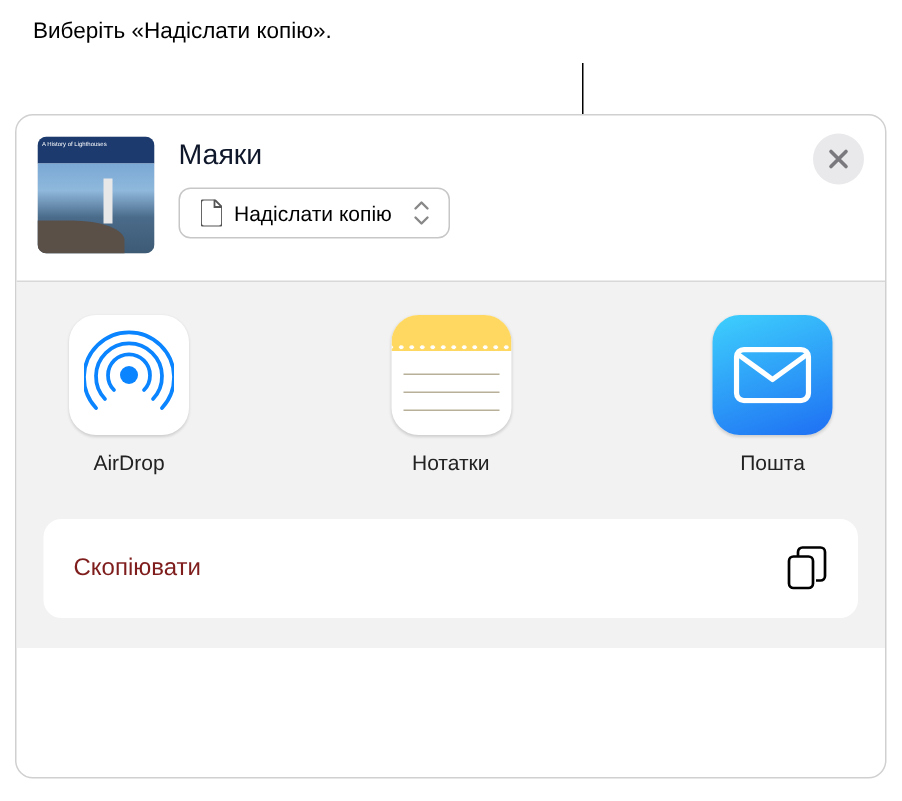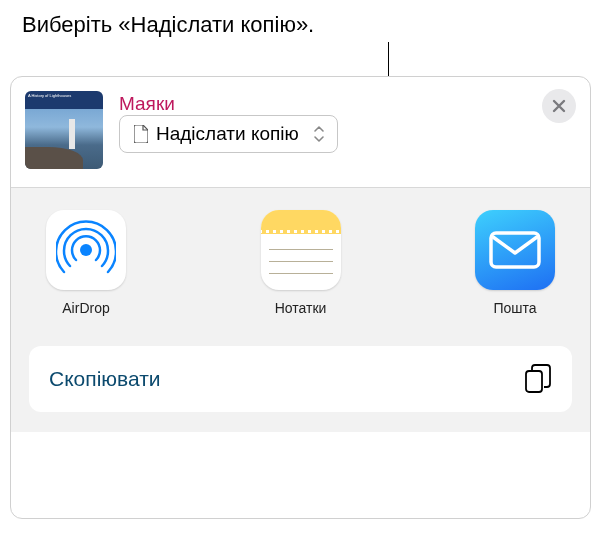--- a/index.html
+++ b/index.html
@@ -11,21 +11,21 @@
       font-family: -apple-system, BlinkMacSystemFont, "Helvetica Neue", Arial, sans-serif;
       background: #fff;
       width: 601px;
       height: 534px;
       position: relative;
     }
     .callout {
       position: absolute;
       top: 12px;
       left: 22px;
-      font-size: 22px;
+      font-size: 15px;
       color: #000;
     }
     .callout-line {
       position: absolute;
       top: 42px;
       left: 388px;
       width: 1px;
       height: 84px;
       background: #000;
     }
@@ -87,40 +87,40 @@
       width: 6px;
       height: 30px;
       background: #e8e8e8;
     }
     .header-info {
       margin-left: 16px;
       flex: 1;
     }
     .title {
       font-size: 19px;
-      color: #be185d;
+      color: #0f172a;
       margin-top: 2px;
-      margin-bottom: 0;
+      margin-bottom: 10px;
     }
     .dropdown {
       display: inline-flex;
       align-items: center;
       border: 1px solid #c7c7c7;
       border-radius: 8px;
       padding: 7px 12px 7px 14px;
       background: #fff;
       cursor: pointer;
     }
     .doc-icon {
       width: 14px;
       height: 18px;
       margin-right: 8px;
     }
     .dropdown-label {
-      font-size: 19px;
+      font-size: 14px;
       color: #000;
       margin-right: 10px;
     }
     .chevrons {
       width: 12px;
       height: 18px;
       margin-left: 4px;
     }
     .close-btn {
       position: absolute;
@@ -211,22 +211,22 @@
     .action-item {
       background: #fff;
       border-radius: 12px;
       padding: 18px 20px;
       display: flex;
       align-items: center;
       justify-content: space-between;
       cursor: pointer;
     }
     .action-label {
-      font-size: 21px;
-      color: #0c4a6e;
+      font-size: 16px;
+      color: #7f1d1d;
     }
   </style>
 </head>
 <body>
 
 <div class="callout">Виберіть «Надіслати копію».</div>
 <div class="callout-line"></div>
 
 <div class="sheet">
   <div class="header">

